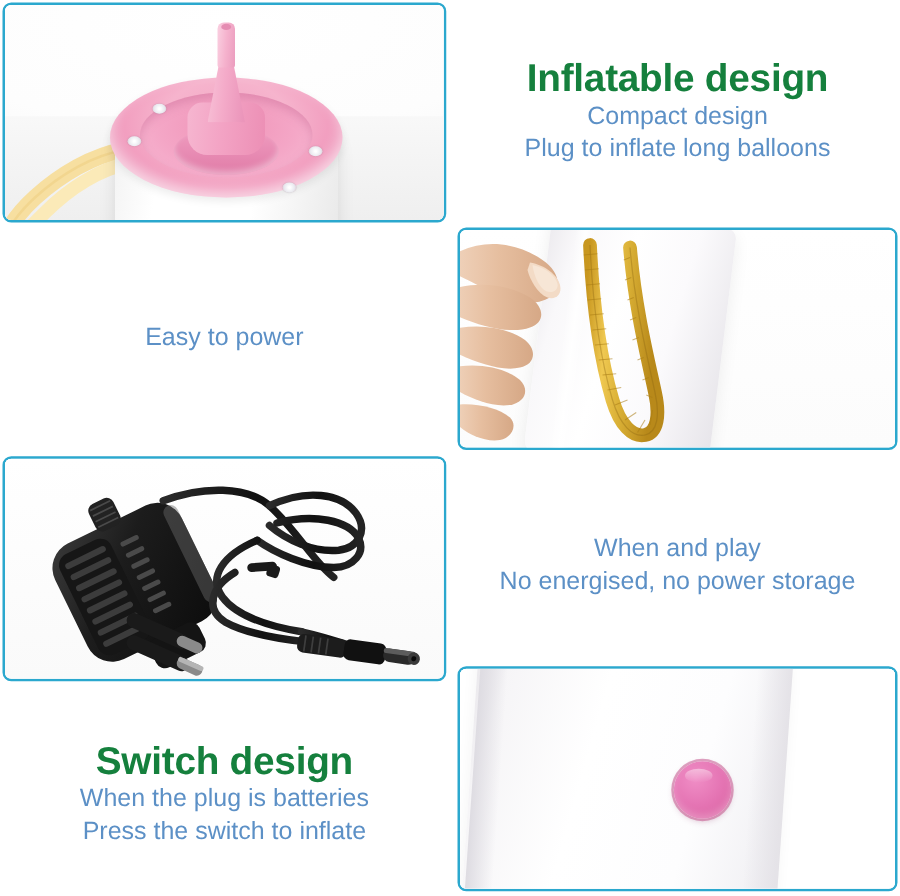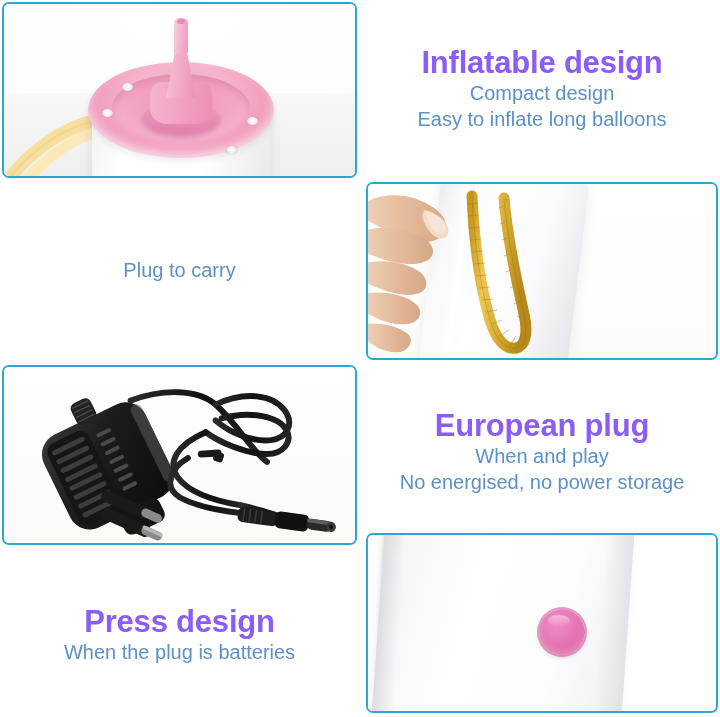--- a/index.html
+++ b/index.html
@@ -24,21 +24,21 @@
 
   
   .textblock{
     position:absolute;
     box-sizing:border-box;
     display:flex;flex-direction:column;
     align-items:center;justify-content:center;
     text-align:center;
   }
   .t-title{
-    color:#8b5cf6;
+    color:#15803d;
     font-weight:bold;
     font-size:31px;
     line-height:1.12;
     letter-spacing:-0.2px;
     white-space:nowrap;
   }
   .t-sub{
     color:#5C90C6;
     font-size:20px;
     line-height:1.30;
@@ -191,25 +191,25 @@
       <div class="screw s1"></div>
       <div class="screw s2"></div>
       <div class="screw s3"></div>
       <div class="screw s4"></div>
     </div>
   </div>
 
   <div class="textblock" style="left:366px;top:14px;width:352px;height:150px;">
     <div class="t-title">Inflatable design</div>
     <div class="t-sub first">Compact design</div>
-    <div class="t-sub">Easy to inflate long balloons</div>
+    <div class="t-sub">Plug to inflate long balloons</div>
   </div>
 
   <div class="textblock" style="left:2px;top:200px;width:355px;height:140px;">
-    <div class="t-sub first">Plug to carry</div>
+    <div class="t-sub first">Easy to power</div>
   </div>
 
   <div class="panel p2" style="left:366px;top:182px;width:352px;height:178px;">
     <div class="photo">
       <div class="bg"></div>
 
       <div class="pumpbody"></div>
 
       <svg class="hand" viewBox="0 0 110 180">
         <defs>
@@ -368,28 +368,28 @@
           <rect x="306" y="152" width="26" height="11" rx="5.5" fill="#2A2A2A"></rect>
           <rect x="306" y="152" width="26" height="4" rx="2" fill="#5C5C5C"></rect>
           <circle cx="331" cy="157.5" r="5" fill="#3A3A3A"></circle>
           <circle cx="331" cy="157.5" r="2" fill="#0A0A0A"></circle>
         </g>
       </svg>
     </div>
   </div>
 
   <div class="textblock" style="left:366px;top:382px;width:352px;height:140px;">
-    <div class="t-title">European plug</div>
     <div class="t-sub first">When and play</div>
     <div class="t-sub">No energised, no power storage</div>
   </div>
 
   <div class="textblock" style="left:2px;top:570px;width:355px;height:130px;">
-    <div class="t-title">Press design</div>
+    <div class="t-title">Switch design</div>
     <div class="t-sub first">When the plug is batteries</div>
+    <div class="t-sub">Press the switch to inflate</div>
   </div>
 
   <div class="panel p4" style="left:366px;top:533px;width:352px;height:180px;">
     <div class="photo">
       <div class="bg"></div>
       <div class="bodyshape"></div>
       <div class="edgeL"></div>
       <div class="edgeR"></div>
       <div class="switch"></div>
     </div>

